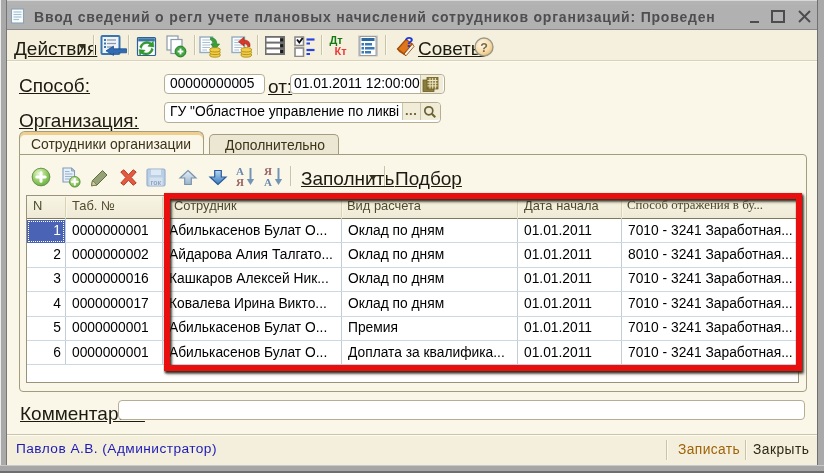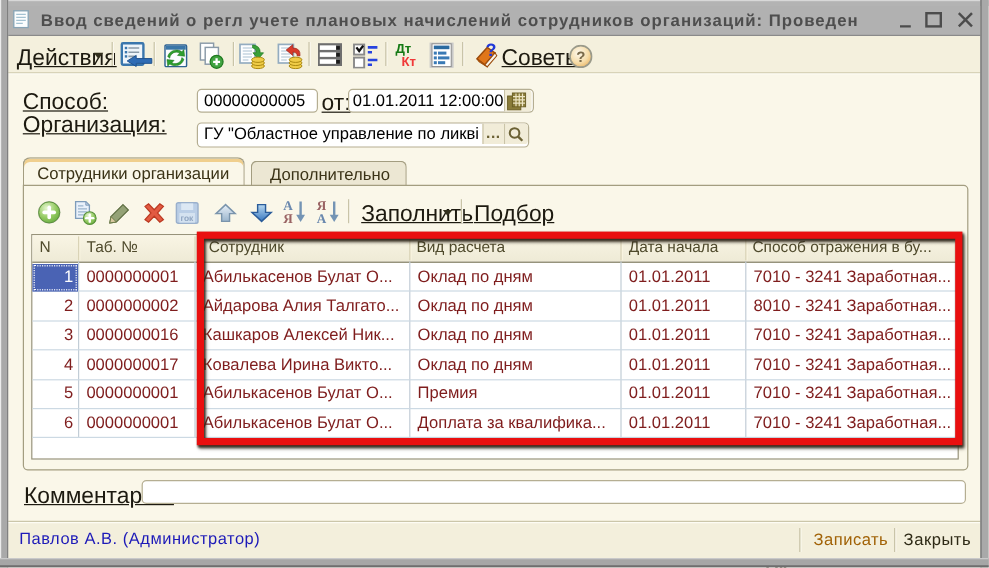--- a/index.html
+++ b/index.html
@@ -16,21 +16,21 @@
   #title-text{left:34px;top:10px;font-size:14px;font-weight:bold;letter-spacing:0.8px;color:#4e4e4e;white-space:nowrap;line-height:1;}
   
   #toolbar{left:6px;top:30px;width:811px;height:30px;background:#f4f0dd;border-bottom:1px solid #d8d3b8;box-shadow:0 1px 0 #fdfcf4;}
   .tsep{top:35px;width:1px;height:20px;background:#c9c4a8;box-shadow:1px 0 0 #fbf8ee;}
   .lbl{font-size:19px;color:#1d1a10;white-space:nowrap;text-decoration:underline;}
   .field{background:#fff;border:1px solid #b5ae92;border-radius:4px;}
   
   .tab{font-size:13.9px;color:#3b3317;}
   
   .hdrcell{font-size:12.9px;color:#4f4a2c;white-space:nowrap;overflow:hidden;}
-  .cell{font-size:13.8px;color:#7f1d1d;white-space:nowrap;overflow:hidden;}
+  .cell{font-size:13.8px;color:#000000;white-space:nowrap;overflow:hidden;}
 </style>
 </head>
 <body>
 <div id="win">
 
   <div id="titlebar" class="abs"></div>
   <div class="abs" id="title-text">Ввод сведений о регл учете плановых начислений сотрудников организаций: Проведен</div>
 
   <svg class="abs" style="left:744px;top:8px" width="72" height="18" viewBox="0 0 72 18">
     <g stroke="#4c4c4c" stroke-width="2" fill="none">
@@ -194,21 +194,21 @@
     <rect x="5" y="1.5" width="11" height="11.5" fill="#8a7c3a" stroke="#6b5f26" stroke-width="0.8"></rect>
     <g stroke="#ede5c4" stroke-width="1">
       <line x1="5.5" y1="4.5" x2="15.5" y2="4.5"></line>
         <line x1="5.5" y1="7.2" x2="15.5" y2="7.2"></line>
         <line x1="5.5" y1="9.9" x2="15.5" y2="9.9"></line>
       <line x1="8" y1="2" x2="8" y2="12.6"></line>
         <line x1="10.7" y1="2" x2="10.7" y2="12.6"></line>
         <line x1="13.4" y1="2" x2="13.4" y2="12.6"></line>
     </g>
   </svg>
-  <div class="abs lbl" style="left:19px;top:94px;">Организация:</div>
+  <div class="abs lbl" style="left:19px;top:110px;">Организация:</div>
   <div class="abs field" style="left:164px;top:102px;width:275px;height:19px;"></div>
   <div class="abs" style="left:170px;top:104px;font-size:13.8px;color:#000;white-space:nowrap;overflow:hidden;width:231px;">ГУ "Областное управление по ликвi</div>
   <div class="abs" style="left:402px;top:103px;width:18px;height:17px;background:#f1ecd8;border-left:1px solid #cac4a8;"></div>
   <div class="abs" style="left:420px;top:103px;width:19px;height:17px;background:#f1ecd8;border-left:1px solid #cac4a8;border-radius:0 3px 3px 0;"></div>
   <div class="abs" style="left:405px;top:103px;font-size:13px;font-weight:bold;color:#6b6134;letter-spacing:0.5px;">...</div>
   <svg class="abs" style="left:423px;top:105px" width="14" height="14" viewBox="0 0 14 14">
     <circle cx="5.8" cy="5.8" r="4" fill="none" stroke="#6b6134" stroke-width="1.7"></circle>
     <line x1="8.8" y1="8.8" x2="12.3" y2="12.3" stroke="#6b6134" stroke-width="2"></line>
   </svg>
 
@@ -307,21 +307,21 @@
   </svg>
 
   <div id="table" class="abs" style="left:26px;top:195px;width:773px;height:188px;background:#fff;border:1px solid #98937a;box-sizing:border-box;"></div>
 
   <div class="abs" style="left:27px;top:196px;width:771px;height:22px;background:linear-gradient(#f9f5e4,#eeead6);border-bottom:1px solid #7d795c;"></div>
   <div class="abs hdrcell" style="left:33px;top:197.5px;">N</div>
   <div class="abs hdrcell" style="left:72px;top:197.5px;">Таб. №</div>
   <div class="abs hdrcell" style="left:174px;top:197.5px;">Сотрудник</div>
   <div class="abs hdrcell" style="left:347px;top:197.5px;">Вид расчета</div>
   <div class="abs hdrcell" style="left:524px;top:197.5px;">Дата начала</div>
-  <div class="abs hdrcell" style="left:627px;top:197.5px;width:166px;">Способ отражения в бу...</div>
+  <div class="abs hdrcell" style="left:627px;top:197.5px;width:166px;font-family:Liberation Serif, serif;">Способ отражения в бу...</div>
 
   <div class="abs" style="left:65px;top:218px;width:1px;height:147px;background:#c2cdd6;"></div>
     <div class="abs" style="left:65px;top:197px;width:1px;height:20px;background:#d9d3b6;box-shadow:1px 0 0 #faf6e2;"></div>
   <div class="abs" style="left:162px;top:218px;width:1px;height:147px;background:#c2cdd6;"></div>
     <div class="abs" style="left:162px;top:197px;width:1px;height:20px;background:#d9d3b6;box-shadow:1px 0 0 #faf6e2;"></div>
   <div class="abs" style="left:341px;top:218px;width:1px;height:147px;background:#c2cdd6;"></div>
     <div class="abs" style="left:341px;top:197px;width:1px;height:20px;background:#d9d3b6;box-shadow:1px 0 0 #faf6e2;"></div>
   <div class="abs" style="left:517px;top:218px;width:1px;height:147px;background:#c2cdd6;"></div>
     <div class="abs" style="left:517px;top:197px;width:1px;height:20px;background:#d9d3b6;box-shadow:1px 0 0 #faf6e2;"></div>
   <div class="abs" style="left:621px;top:218px;width:1px;height:147px;background:#c2cdd6;"></div>

